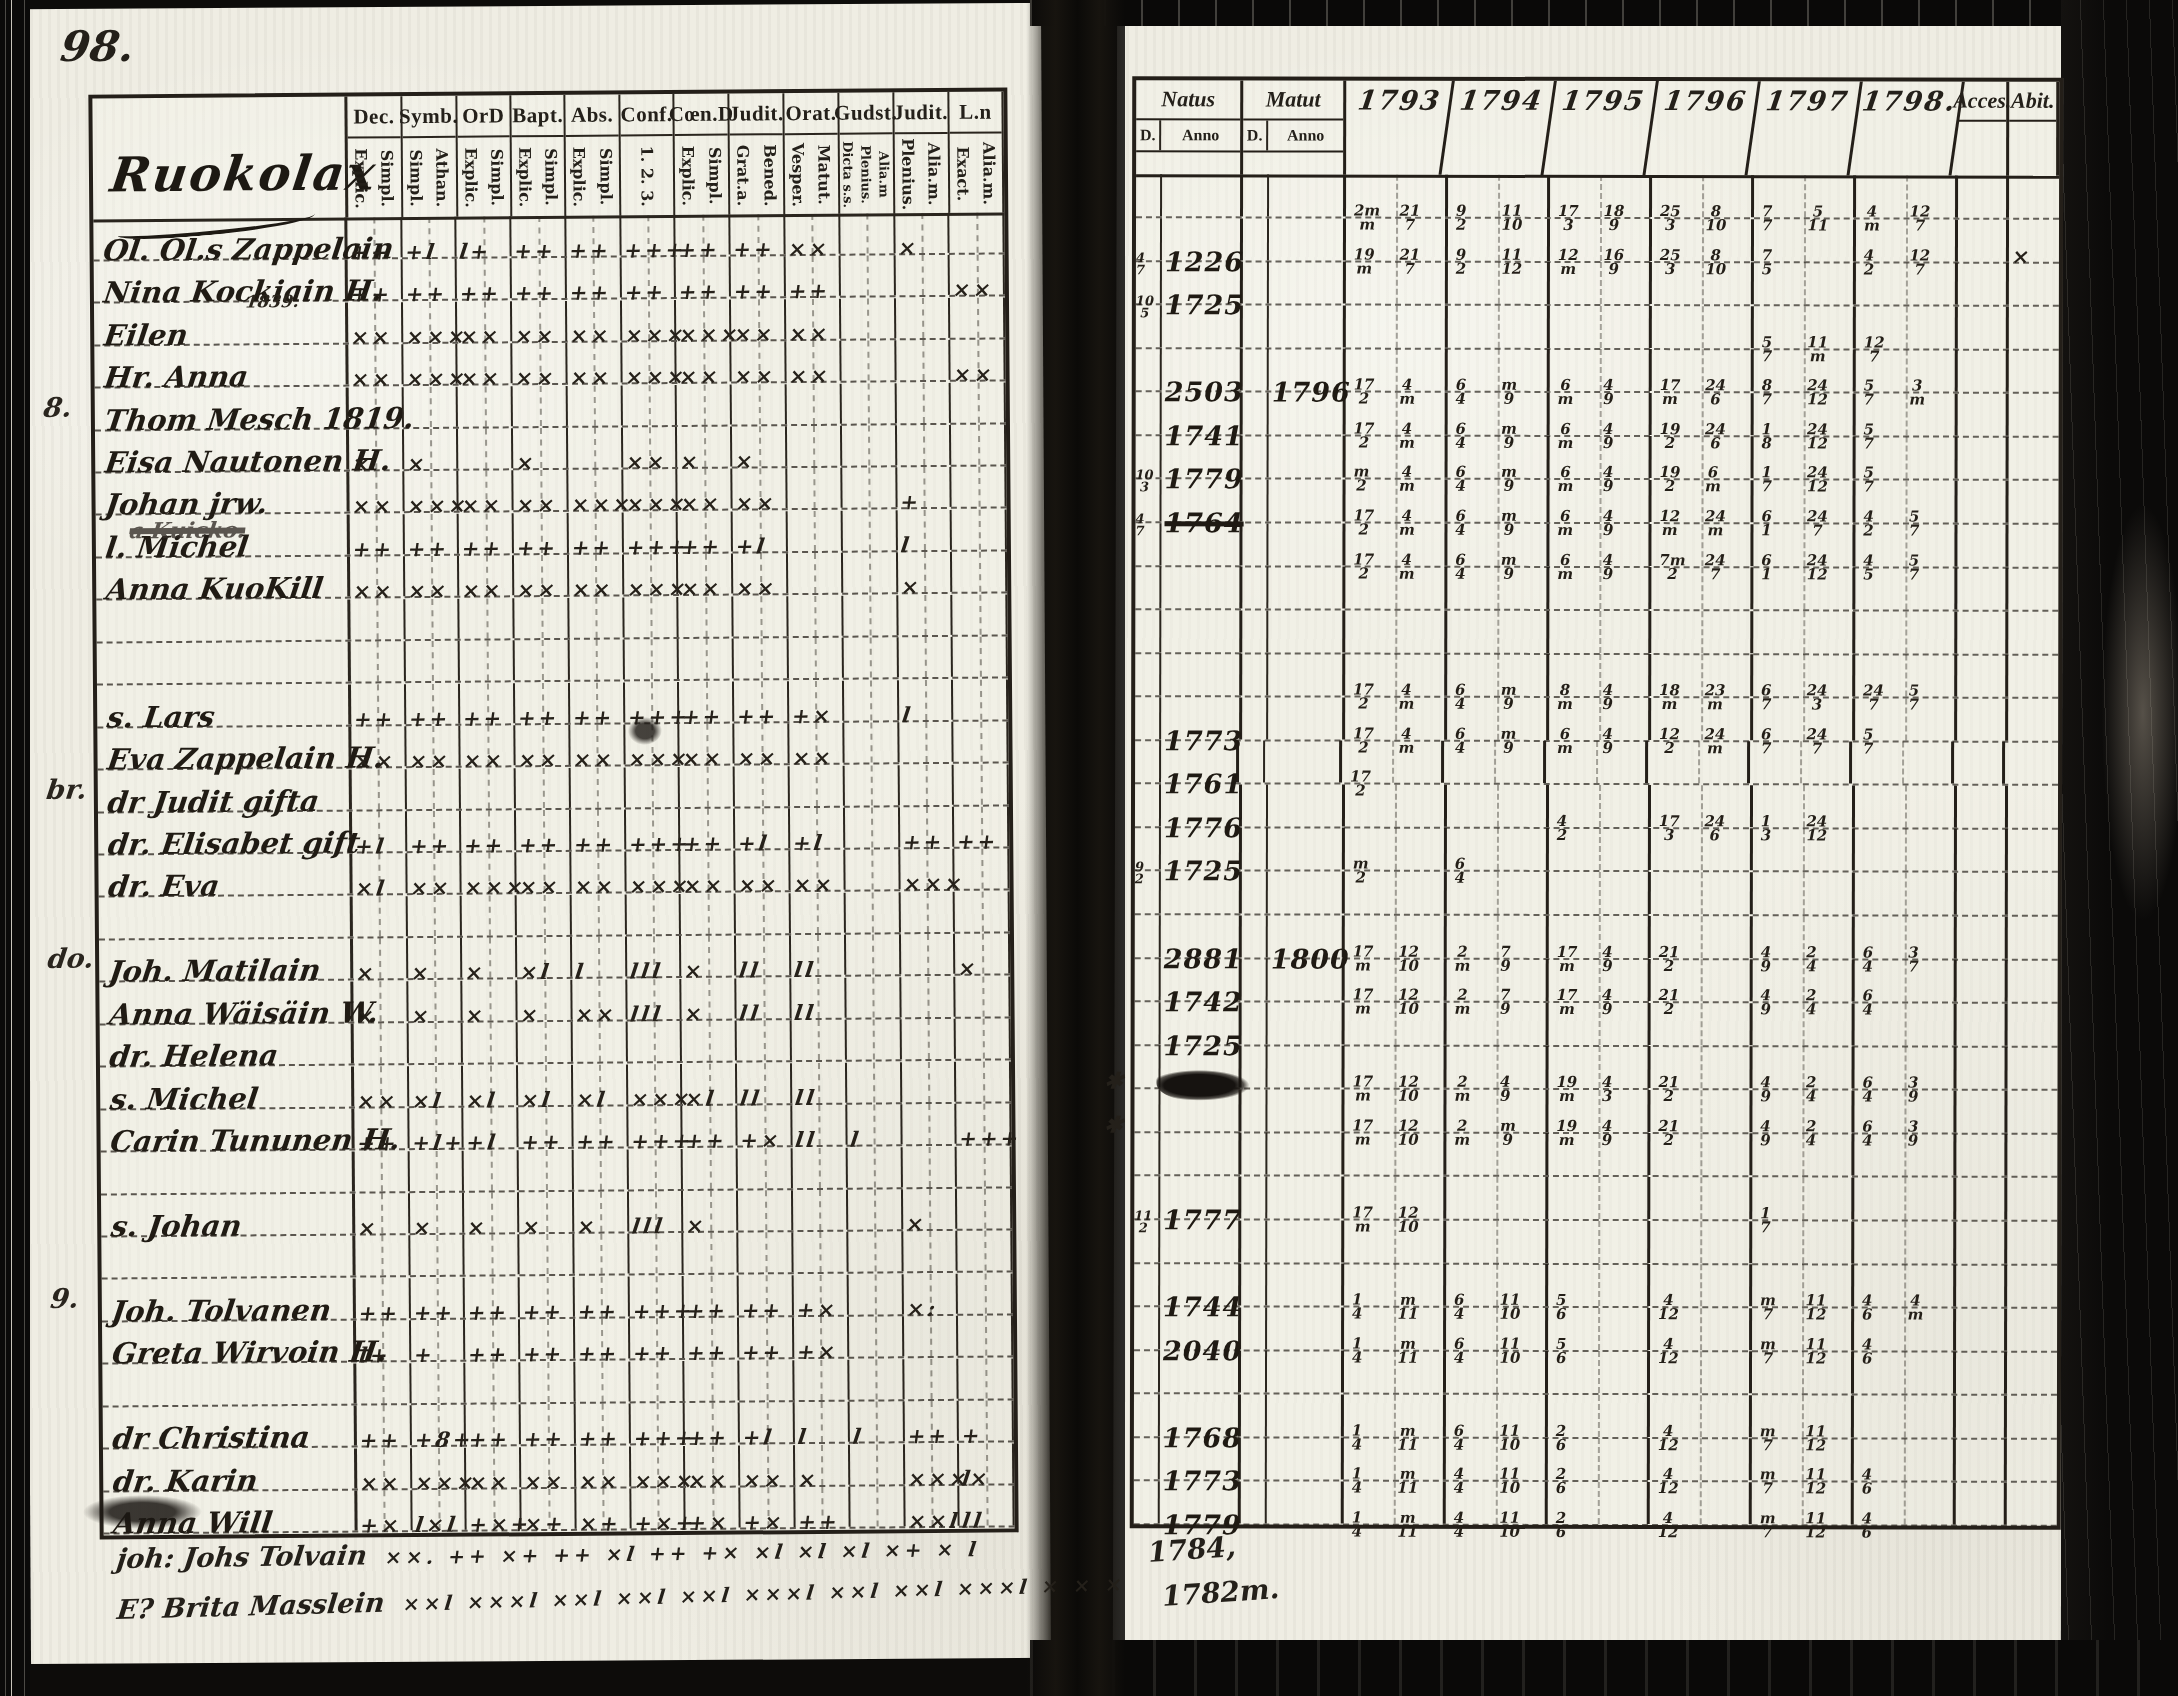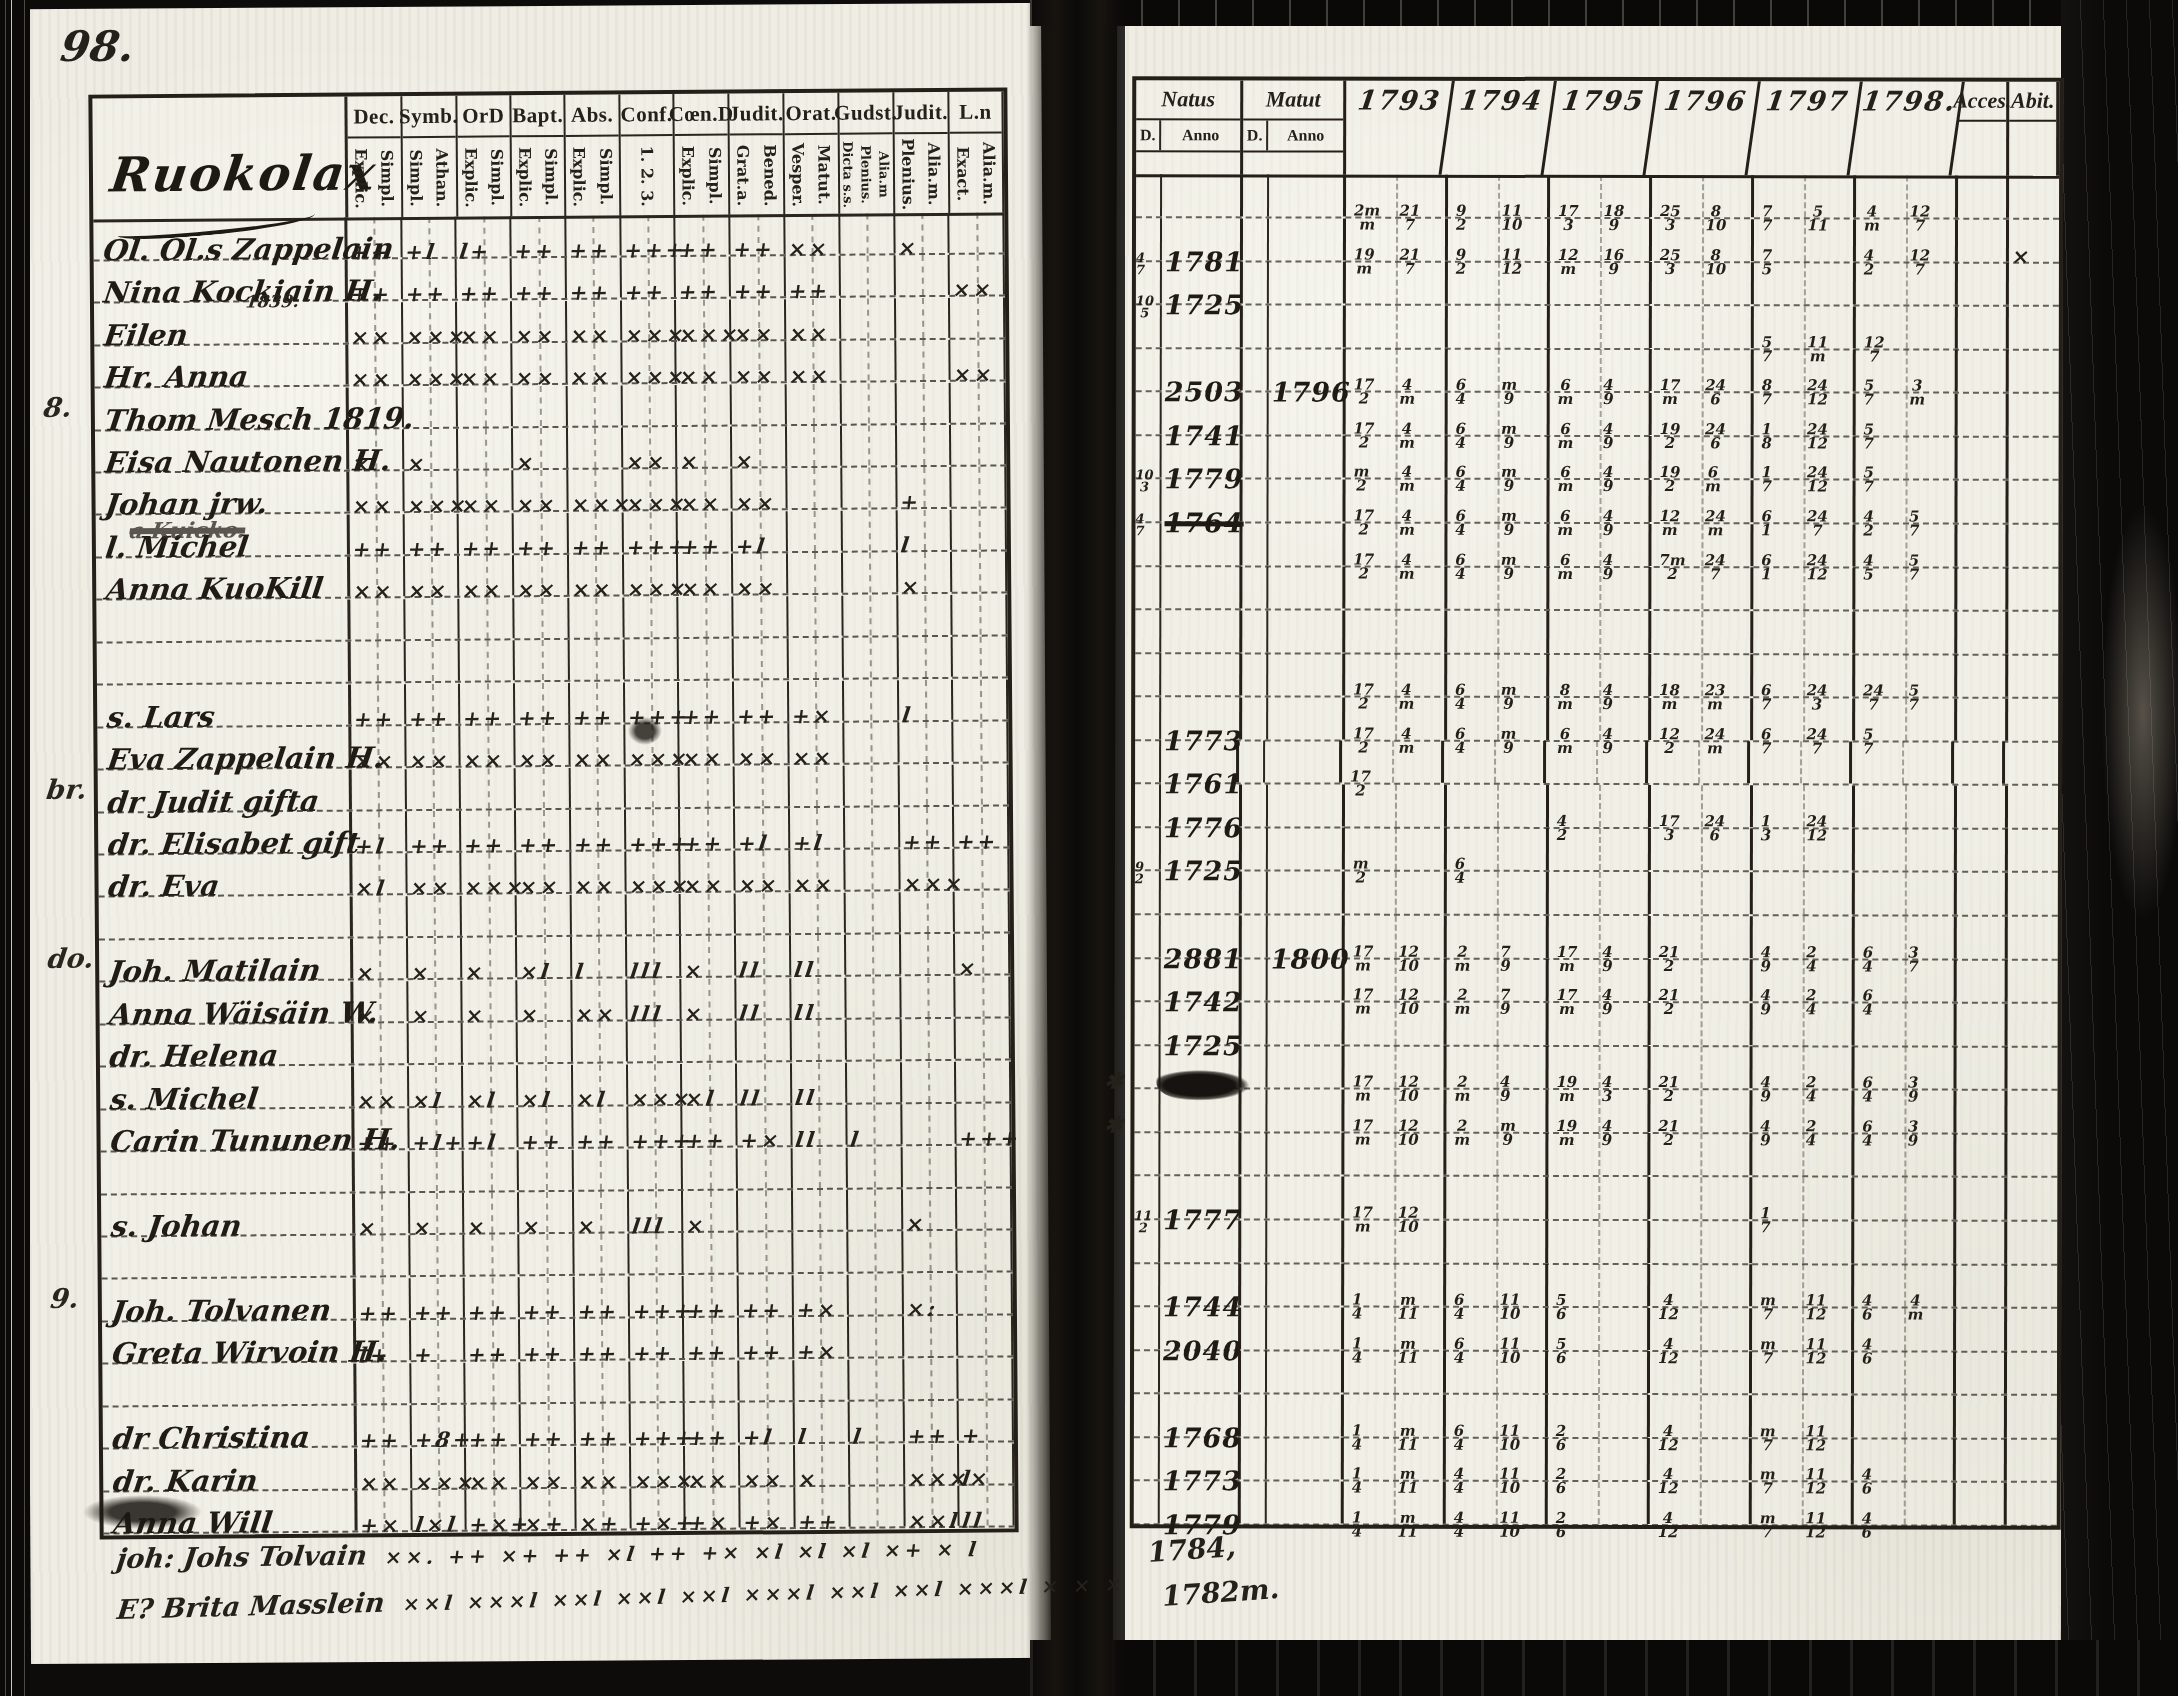--- a/index.html
+++ b/index.html
@@ -1286,21 +1286,21 @@
         <div class="r-cell" style="width: 50px;"></div>
       </div>
       <div class="rrow" style="top: 138px; height: 44px;">
         <div class="r-cell bR2" style="width: 26px;">
           <div class="frac " style="left: 0px; font-size: 13px;">
             <div>4</div>
             <div>7</div>
           </div>
         </div>
         <div class="r-cell bR3" style="width: 81px;">
-          <div class="hwnum">1781</div>
+          <div class="hwnum">1226</div>
         </div>
         <div class="r-cell bR2" style="width: 26px;"></div>
         <div class="r-cell bR3" style="width: 77px;"></div>
         <div class="r-cell bR3 ycell" style="width: 102px;">
           <div class="frac p0">
             <div>19</div>
             <div>m</div>
           </div>
           <div class="frac p1">
             <div>21</div>

